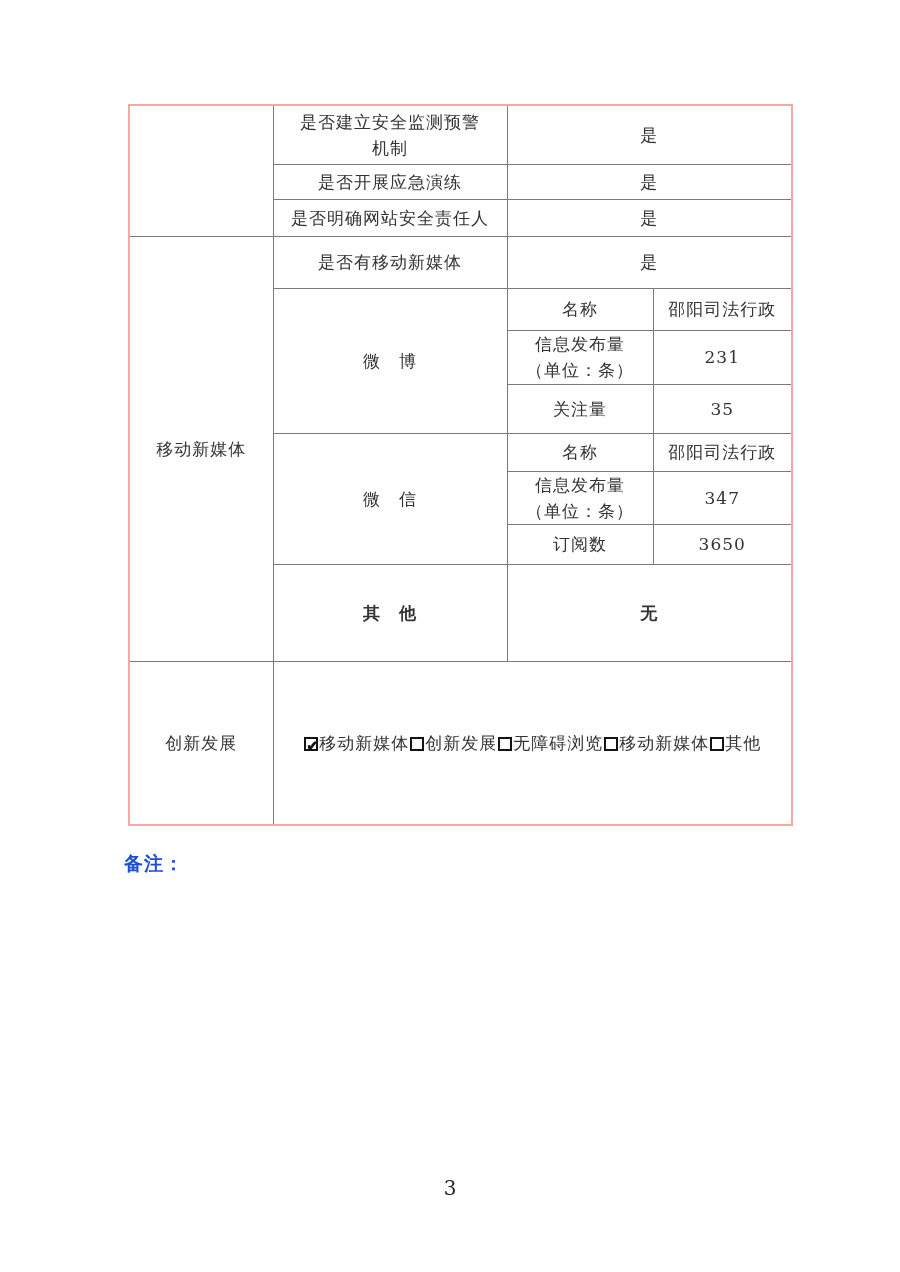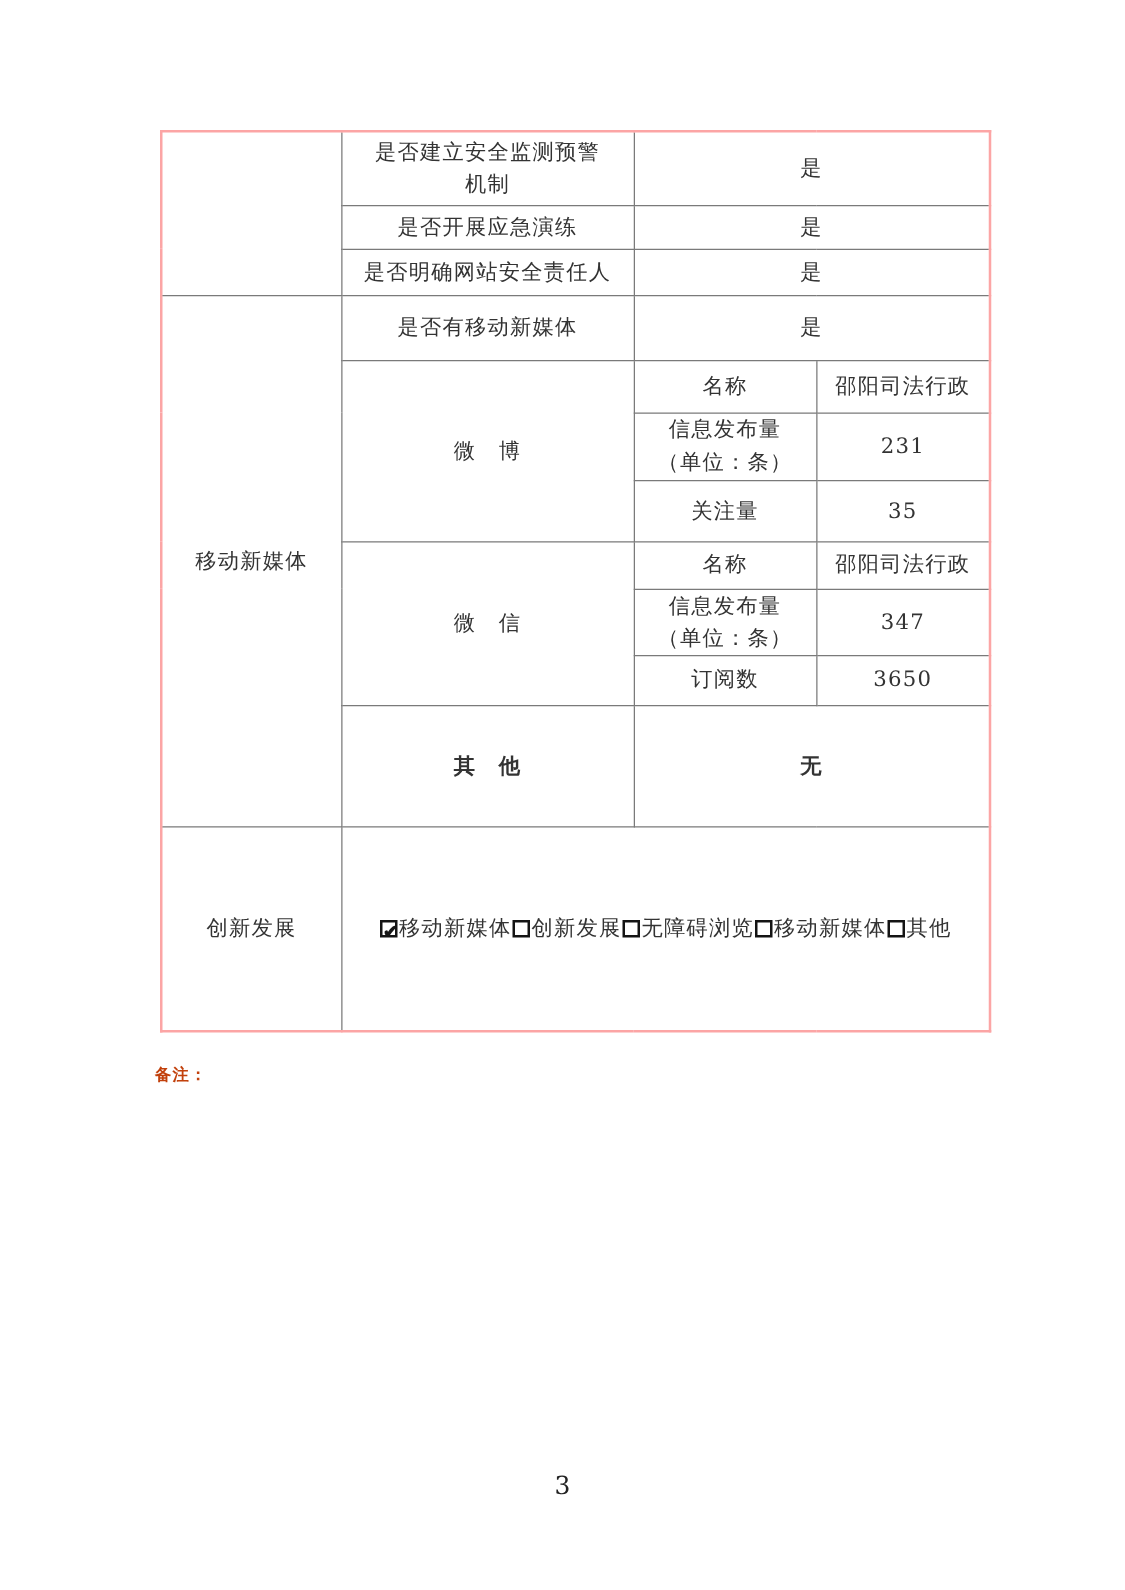--- a/index.html
+++ b/index.html
@@ -66,23 +66,23 @@
     color: #141414;
     letter-spacing: 0;
   }
   .opt-label { letter-spacing: 1px; }
 
   
   .remarks {
     position: absolute;
     left: 124px;
     top: 851px;
-    font-size: 13px;
+    font-size: 19px;
     font-weight: bold;
-    color: #c2410c;
+    color: #1d4ed8;
     letter-spacing: 1px;
   }
   .page-number {
     position: absolute;
     top: 1176px;
     left: 0;
     width: 900px;
     text-align: center;
     font-size: 20px;
     color: #222222;

